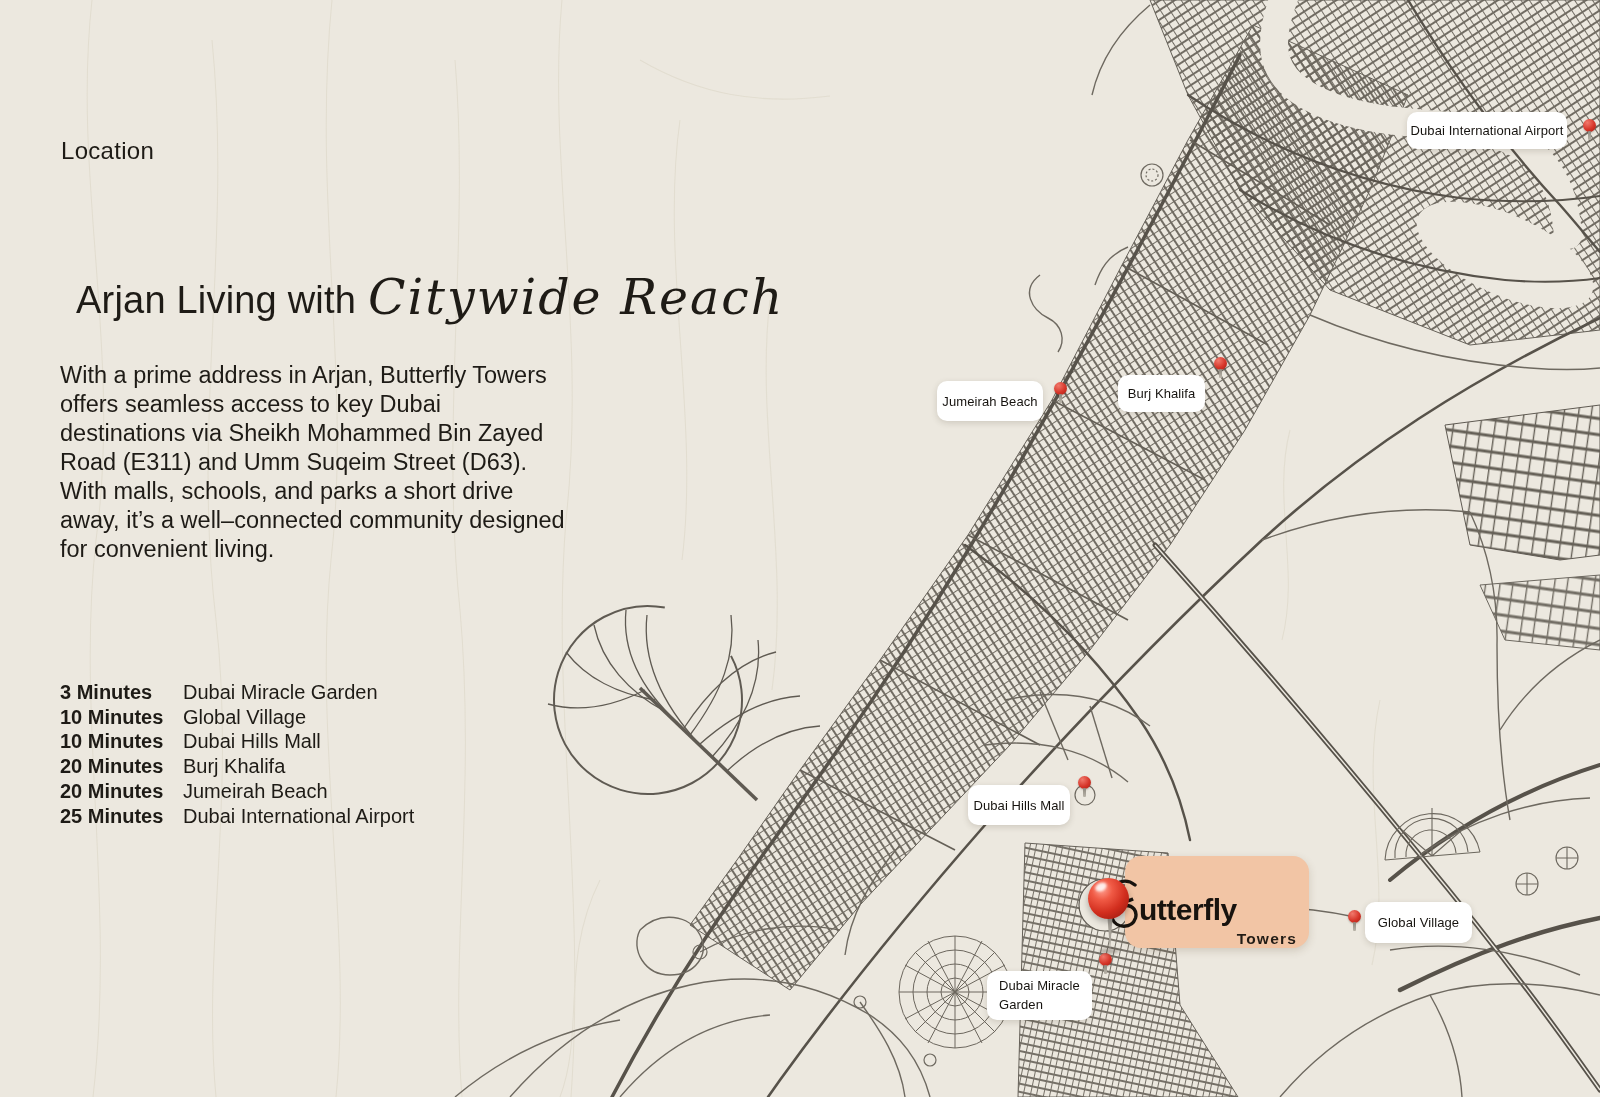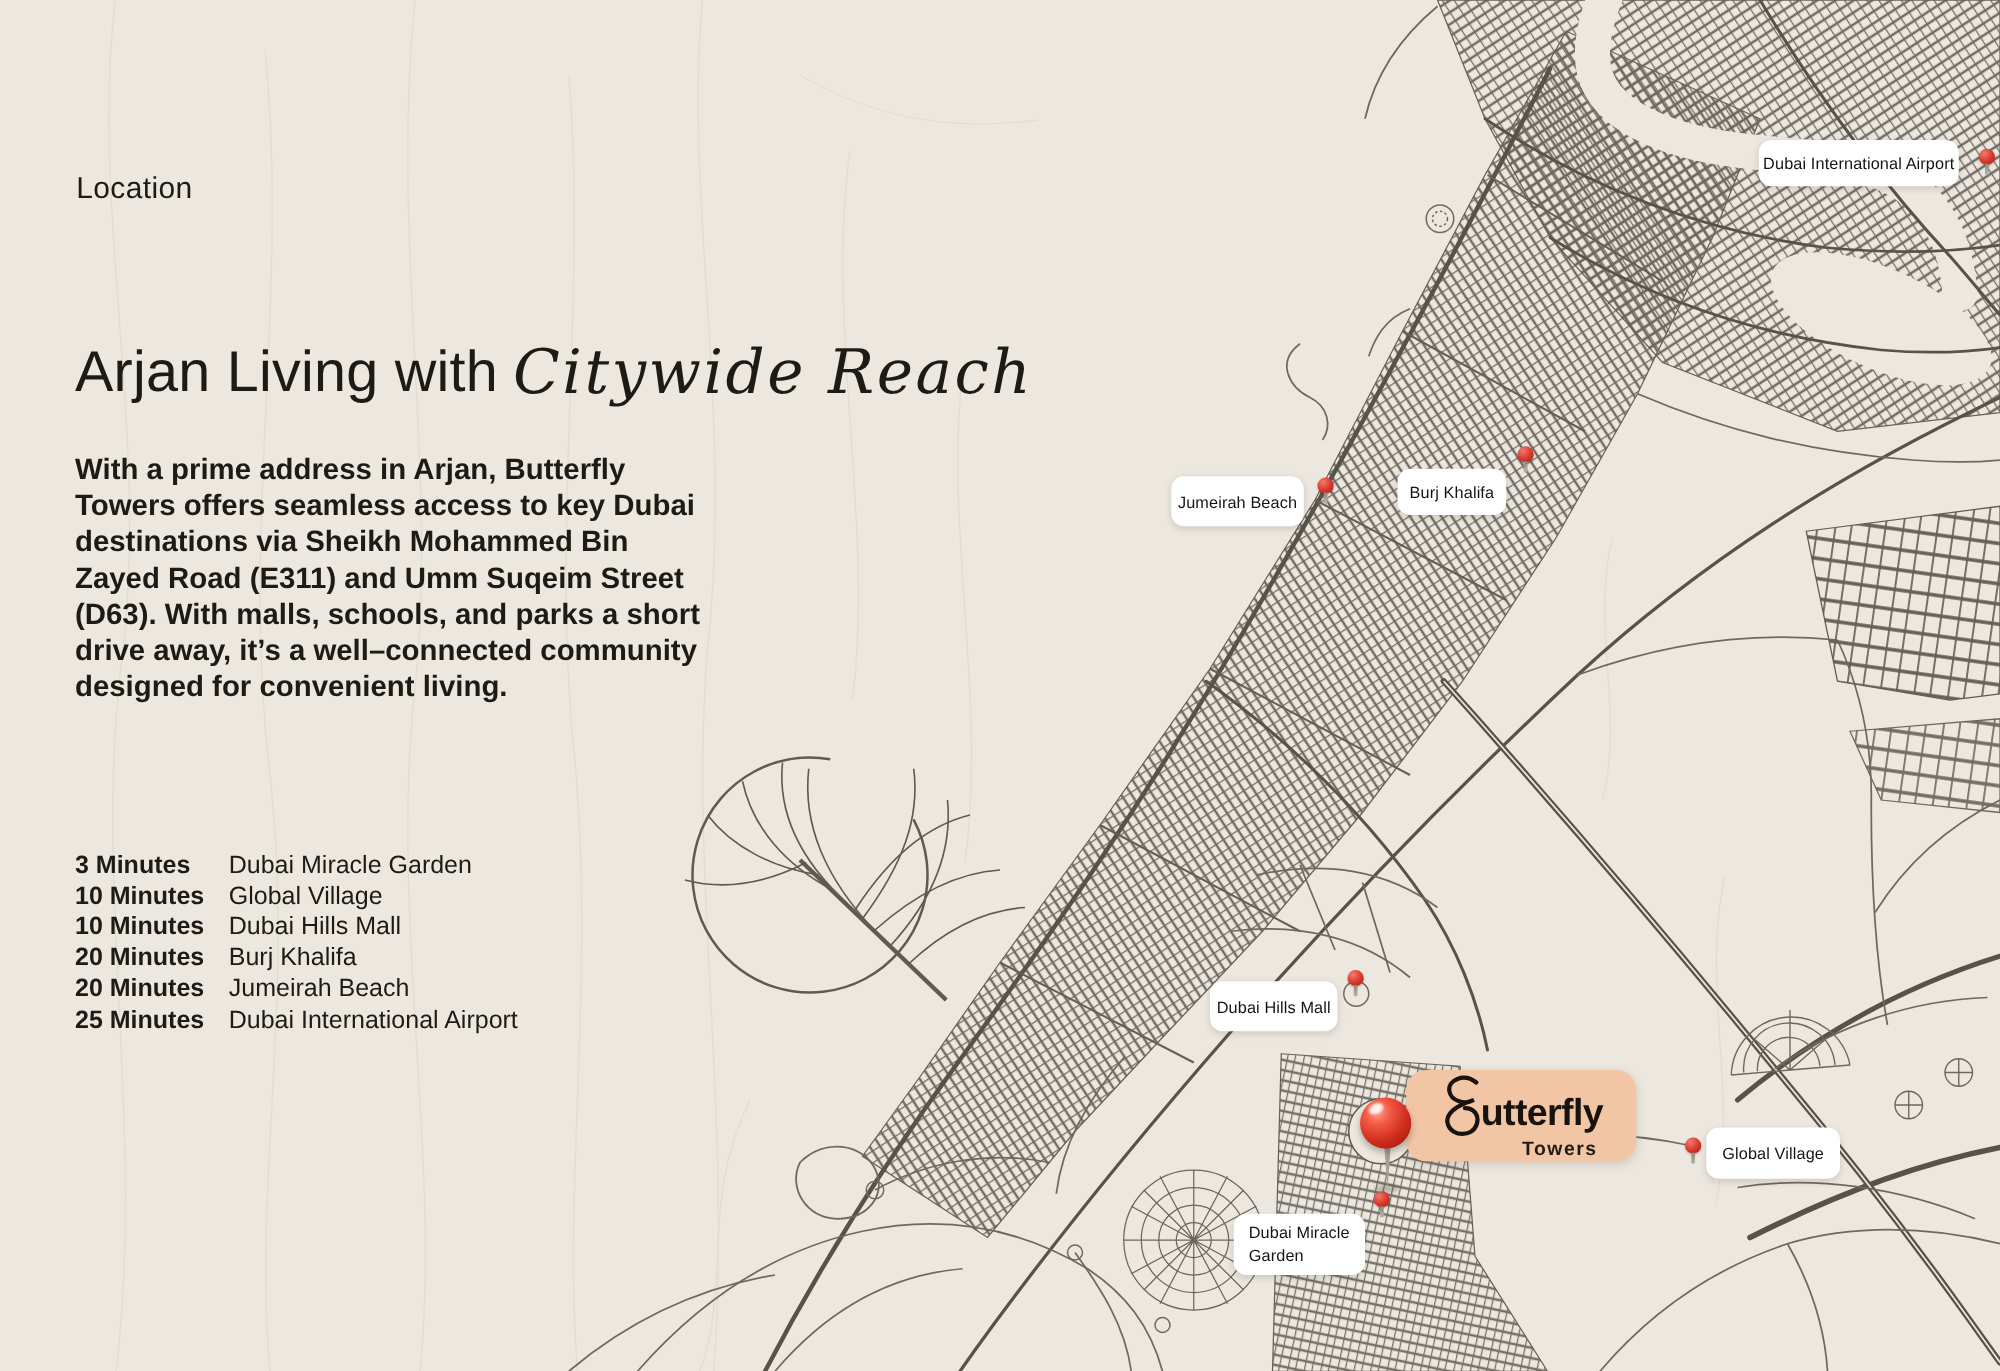--- a/index.html
+++ b/index.html
@@ -6,26 +6,26 @@
   .page{
     position:relative;width:1600px;height:1097px;overflow:hidden;
     background:#ece8df;
     font-family:"Liberation Sans",sans-serif;color:#1e1b16;
   }
   .map-svg{position:absolute;left:0;top:0;z-index:0;}
 
   
   .location-label{position:absolute;left:61px;top:137px;font-size:24px;letter-spacing:.3px;font-weight:400;z-index:5;}
   .heading{position:absolute;left:60px;top:268px;z-index:5;white-space:nowrap;}
-  .heading .h-regular{font-size:46px;font-weight:500;letter-spacing:.2px;}
+  .heading .h-regular{font-size:38px;font-weight:500;letter-spacing:.2px;margin-left:16px;}
   .heading .h-script{
     font-family:"DejaVu Serif",serif;font-style:italic;font-weight:400;
     font-size:49px;letter-spacing:2px;margin-left:12px;position:relative;top:1px;
   }
-  .paragraph{position:absolute;left:60px;top:361px;width:508px;font-size:23.5px;line-height:29px;font-weight:700;z-index:5;}
+  .paragraph{position:absolute;left:60px;top:361px;width:508px;font-size:23.5px;line-height:29px;font-weight:400;z-index:5;}
   .times{position:absolute;left:60px;top:680px;z-index:5;font-size:20px;line-height:24.7px;}
   .times .row{display:flex;}
   .times .t{width:123px;font-weight:700;}
   .times .d{font-weight:400;}
 
   
   .pill{
     position:absolute;z-index:3;background:#ffffff;border-radius:10px;
     box-shadow:0 2px 6px rgba(70,60,45,.18);
     display:flex;align-items:center;justify-content:center;
@@ -59,23 +59,23 @@
     background:radial-gradient(circle at 34% 28%, #ff9f8f 0%, #f05a45 26%, #d22e1e 58%, #8e140a 100%);
     box-shadow:0 3px 6px rgba(0,0,0,.28);
   }
   .big-pin .ball::before{
     content:"";position:absolute;left:7px;top:5px;width:12px;height:8px;border-radius:50%;
     background:rgba(255,255,255,.85);transform:rotate(-25deg);filter:blur(1px);
   }
 
   
   .badge{
-    position:absolute;left:1125px;top:856px;width:184px;height:73px;z-index:3;
+    position:absolute;left:1125px;top:856px;width:184px;height:92px;z-index:3;
     border-radius:16px;box-shadow:0 3px 8px rgba(90,65,40,.18);
-    display:flex;flex-direction:column;align-items:center;justify-content:space-between;
+    display:flex;flex-direction:row;align-items:center;justify-content:center;
   }
   .badge .brand-row{display:flex;align-items:flex-end;margin-top:4px;}
   .badge .brand-rest{
     font-size:30px;font-weight:800;letter-spacing:-.5px;color:#18130e;
     margin-left:-3px;line-height:1;padding-bottom:4px;
   }
   .badge .sub{
     align-self:flex-end;margin-right:31px;margin-top:1px;
     font-size:15.5px;font-weight:600;letter-spacing:1.2px;color:#221c16;
   }

